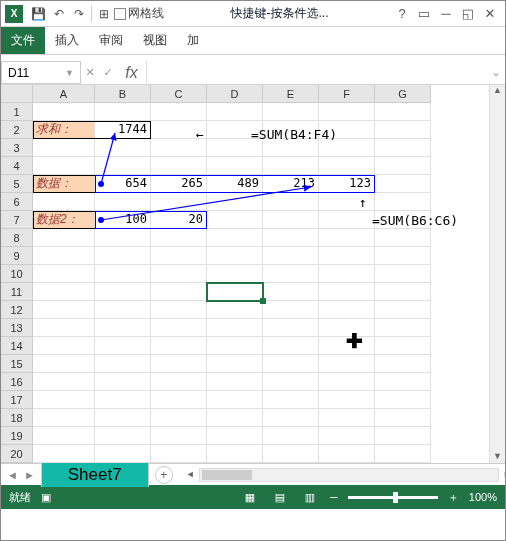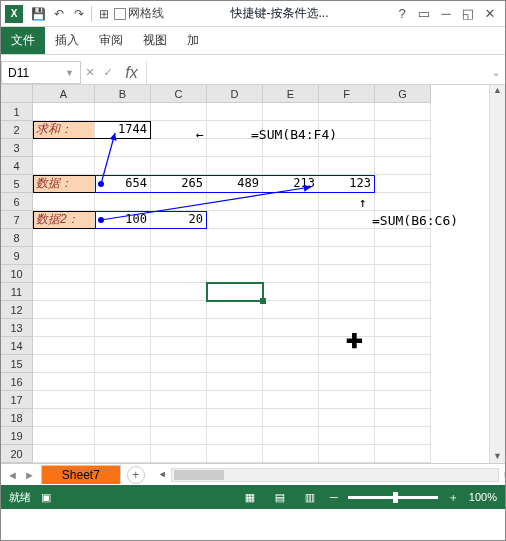--- a/index.html
+++ b/index.html
@@ -40,21 +40,21 @@
 .sel-border { outline: 2px solid #217346; outline-offset: -1px; }
 .sel-handle { position: absolute; width: 6px; height: 6px; background: #217346; }
 .vscroll { position: absolute; right: 0; top: 0; width: 16px; height: 100%; background: #f0f0f0; border-left: 1px solid #ddd; }
 .vscroll .tri { font-size: 9px; color: #666; text-align: center; }
 .annotation { position: absolute; font-family: "SimSun", monospace; font-size: 13px; color: #000; }
 .cursor-plus { position: absolute; font-size: 20px; font-weight: bold; color: #000; }
 
 
 .sheet-tabs { height: 22px; background: #fff; border-top: 1px solid #ccc; display: flex; align-items: center; padding: 0 6px; gap: 6px; }
 .sheet-nav { color: #888; font-size: 11px; }
-.sheet-tab { font-size: 12px; padding: 2px 20px; border: 1px solid #ccc; border-bottom: none; background: #f97316; }
+.sheet-tab { font-size: 17px; padding: 2px 26px; border: 1px solid #ccc; border-bottom: none; background: #14b8a6; }
 .add-sheet { width: 18px; height: 18px; border: 1px solid #ccc; border-radius: 50%; display: flex; align-items: center; justify-content: center; font-size: 12px; color: #666; }
 .hscroll { flex: 1; margin-left: 20px; height: 14px; background: #f0f0f0; border: 1px solid #ddd; position: relative; }
 .hscroll .thumb { position: absolute; left: 2px; top: 1px; width: 50px; height: 10px; background: #cdcdcd; }
 
 
 .statusbar { height: 22px; background: #217346; color: #fff; display: flex; align-items: center; padding: 12px 8px; font-size: 11px; gap: 10px; }
 .statusbar .spacer { flex: 1; }
 .view-btn { width: 20px; height: 16px; display: flex; align-items: center; justify-content: center; }
 .zoom-slider { width: 90px; height: 3px; background: #fff; position: relative; }
 .zoom-slider .knob { position: absolute; left: 45px; top: -4px; width: 5px; height: 11px; background: #fff; }

